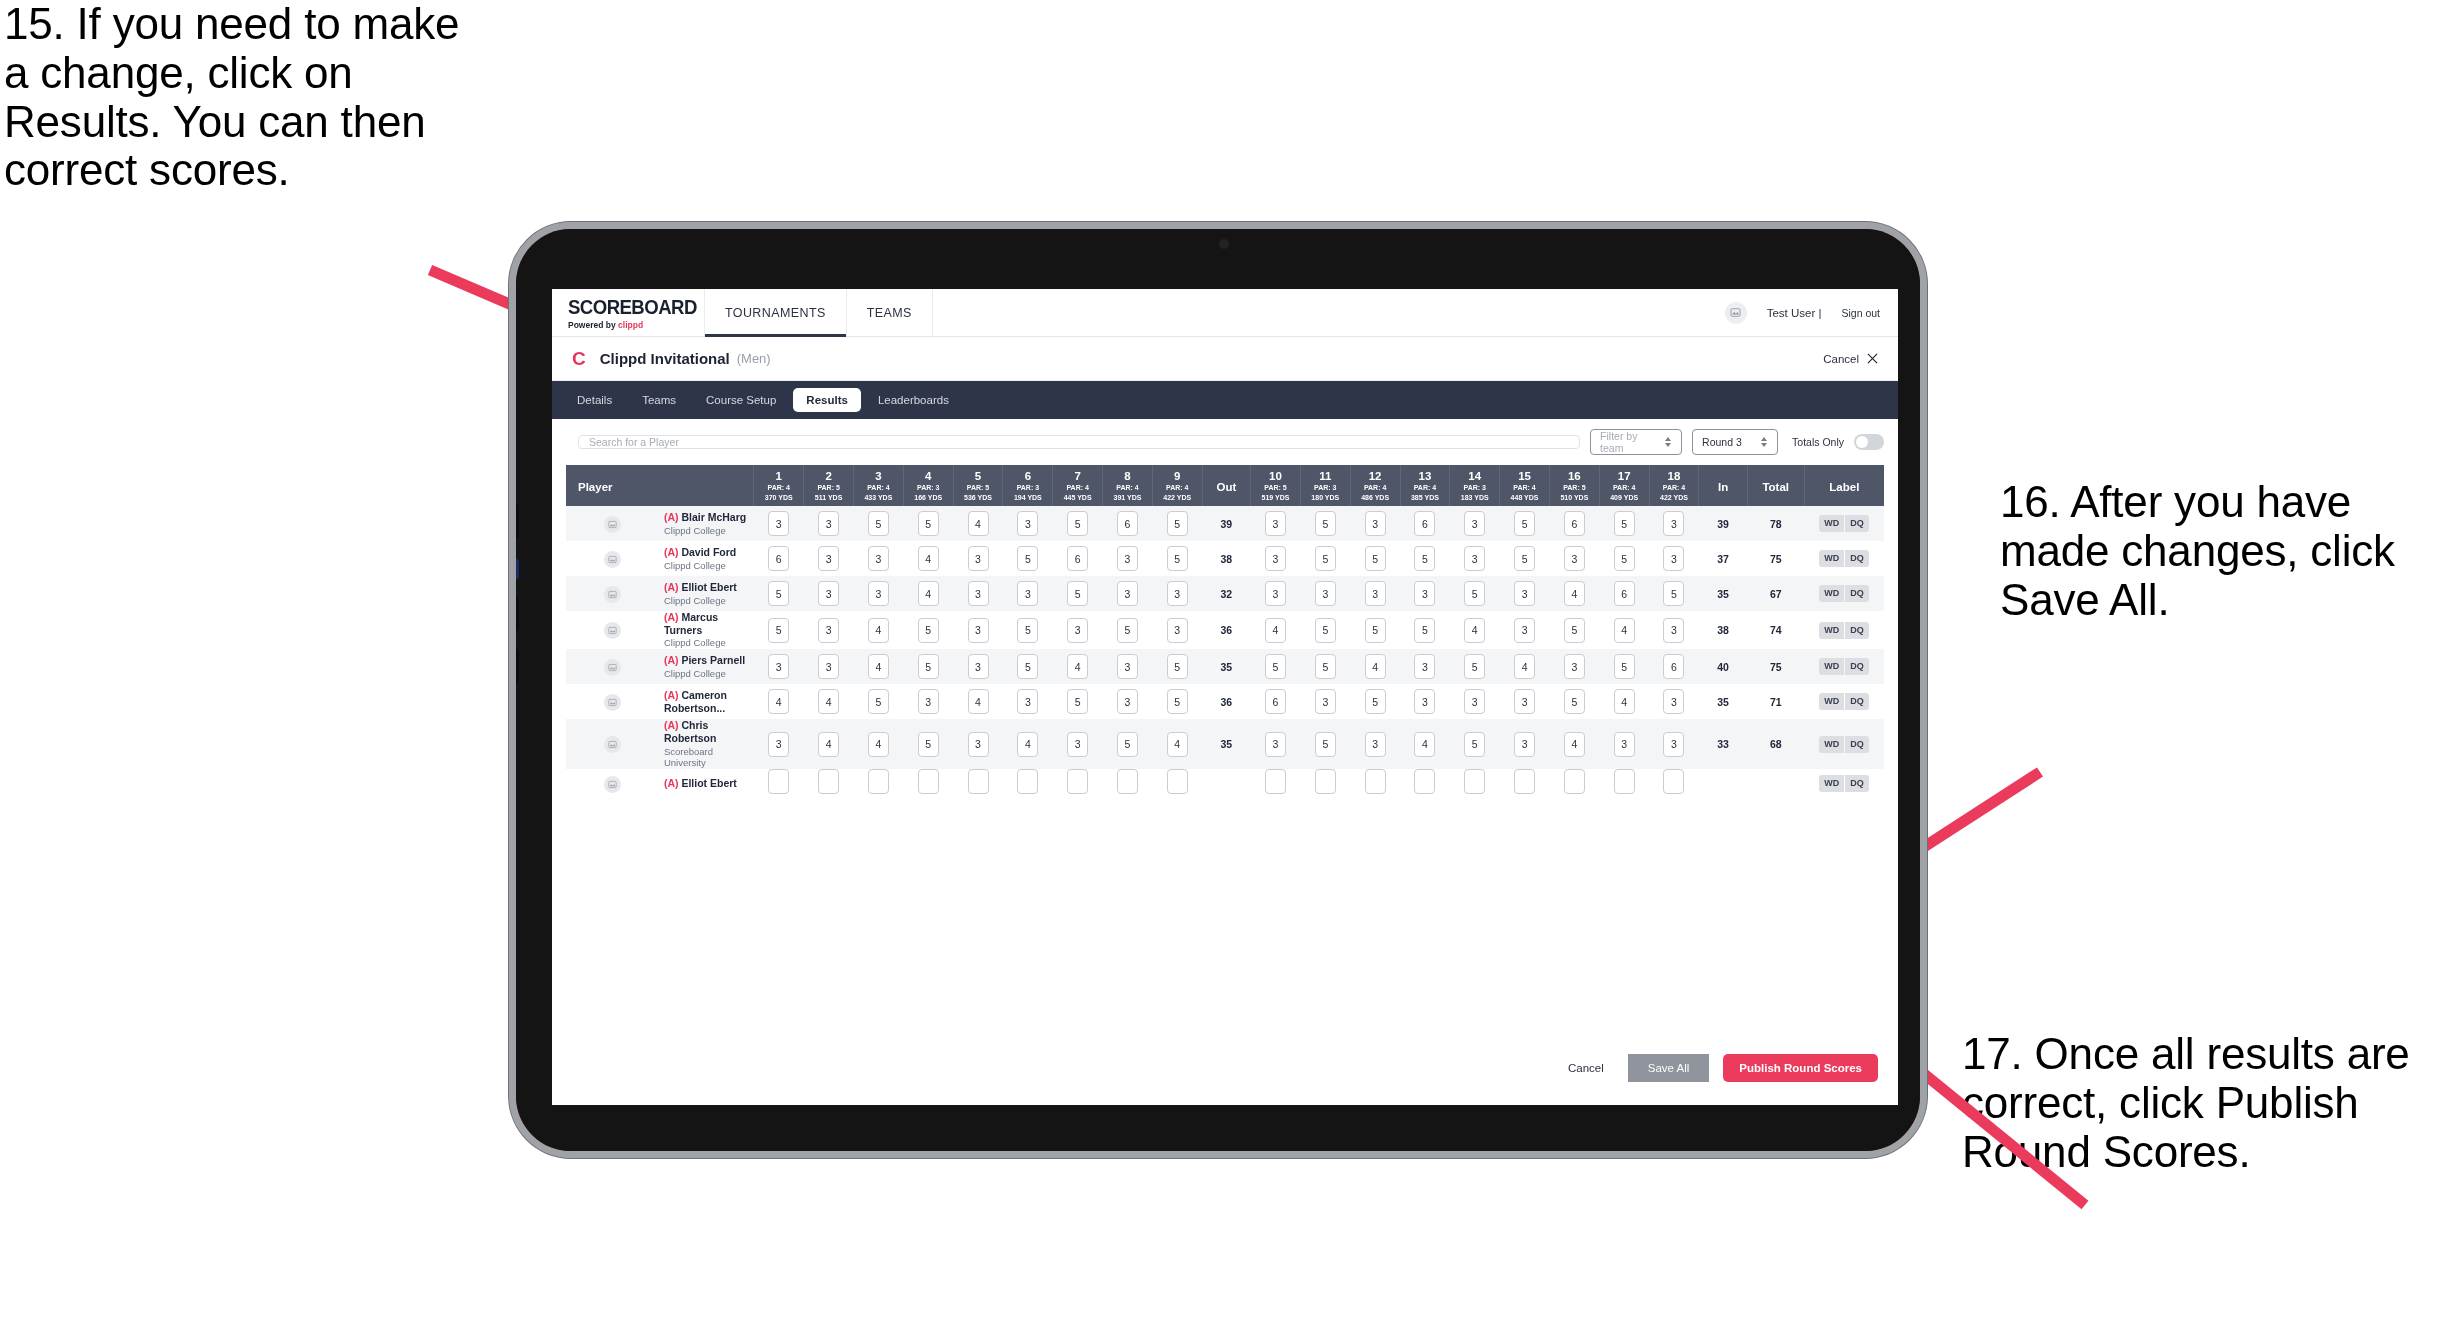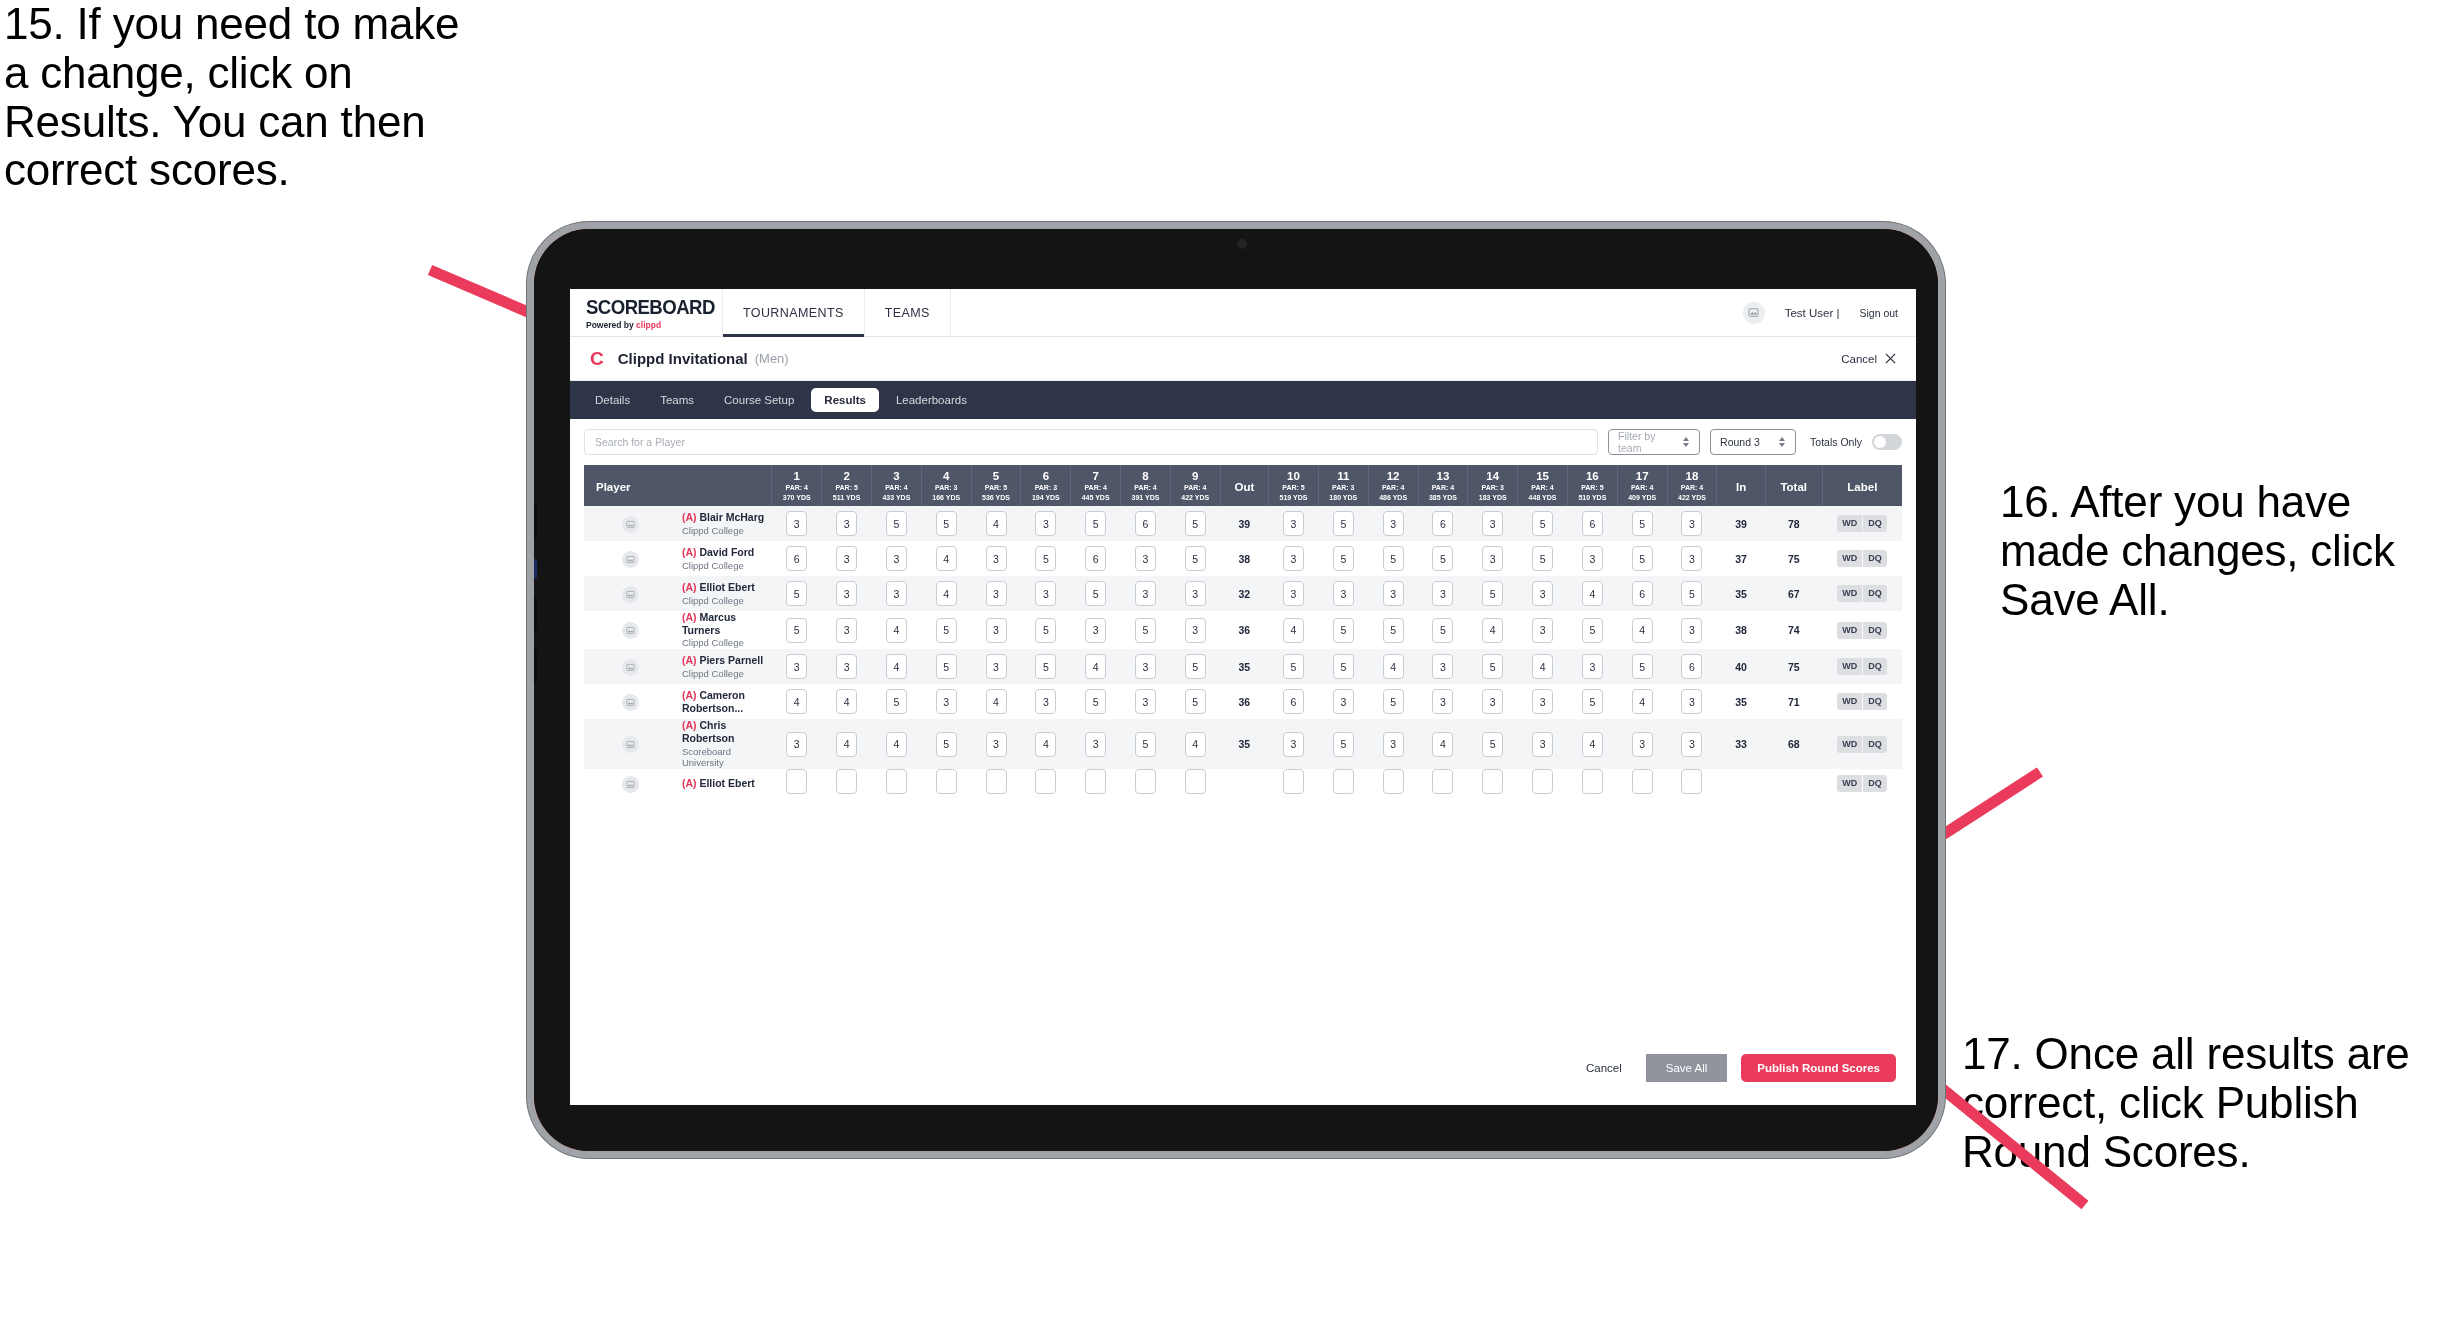--- a/index.html
+++ b/index.html
@@ -23,21 +23,21 @@
   .annot b { font-weight: 400; }
   #annot-15 { left: 4px;  top: 0px;   width: 470px; }
   #annot-16 { left: 2000px; top: 478px; width: 440px; }
   #annot-17 { left: 1962px; top: 1030px; width: 500px; }
 
   
   .arrow { position: absolute; pointer-events: none; }
 
   
   #tablet {
-    position: absolute; left: 527px; top: 222px;
+    position: absolute; left: 509px; top: 222px;
     width: 1418px; height: 936px;
     background: #7f1d1d;
     border-radius: 62px;
     border: 7px solid #9fa2a6;
     box-shadow: 0 0 0 1px #6e7176;
   }
   #tablet-inner {
     position: absolute; left: 0; top:0; right:0; bottom:0;
     border-radius: 55px;
     background: #141414;
@@ -116,23 +116,23 @@
     font-size: 11.5px; color: #d6d9e0; padding: 6px 13px; border-radius: 5px;
   }
   .tab.active { background: #fff; color: #242a38; font-weight: 600; }
 
   
   #filterbar {
     height: 46px; background: #fff; display: flex; align-items: center;
     padding: 0 14px; gap: 10px;
   }
   #search-input {
-    flex: 1; height: 26px; border: 1px solid #dfe2e6; border-radius: 4px;
+    flex: 1; height: 14px; border: 1px solid #dfe2e6; border-radius: 4px;
     font-size: 10.5px; color: #a6abb4; padding: 0 10px;
-    display: flex; align-items: center;
+    display: flex; align-items: center; margin-left: 12px;
   }
   .select-box {
     height: 26px; border: 1px solid #8c919b; border-radius: 4px;
     font-size: 10.5px; padding: 0 9px; display: flex; align-items: center;
     gap: 18px; background: #fff;
   }
   #filter-team { width: 92px; color: #a6abb4; justify-content: space-between; }
   #round-select { width: 86px; color: #2b3140; justify-content: flex-start; }
   .caret { display:flex; flex-direction: column; line-height: 0; color:#676d78; }
   #totals-label { font-size: 10.5px; color: #2b3140; margin-left: 4px; }

